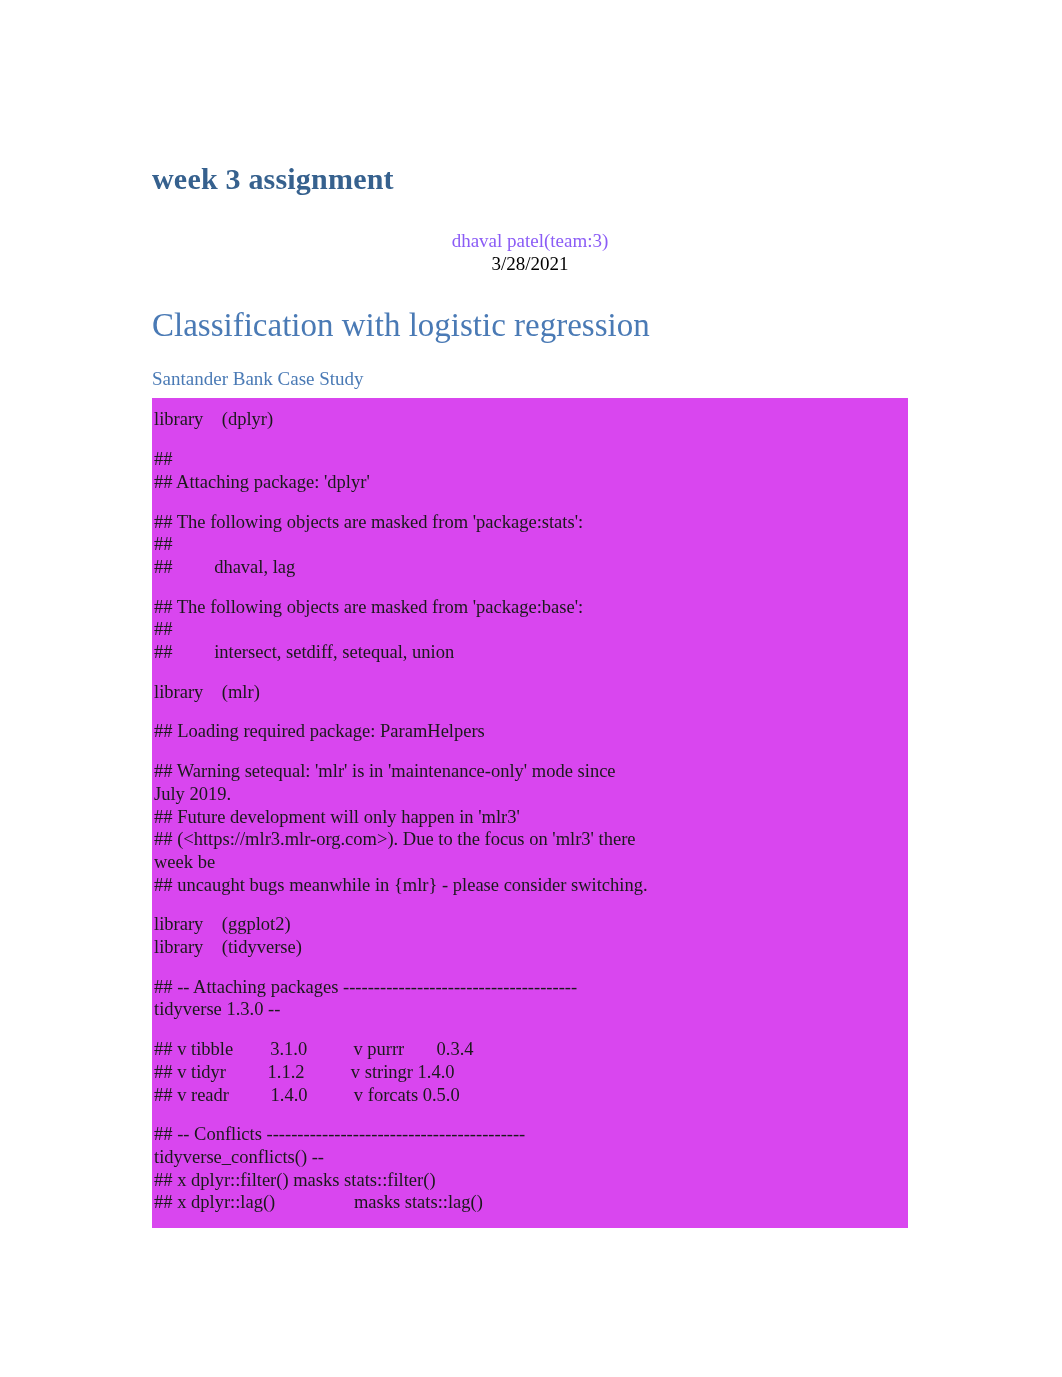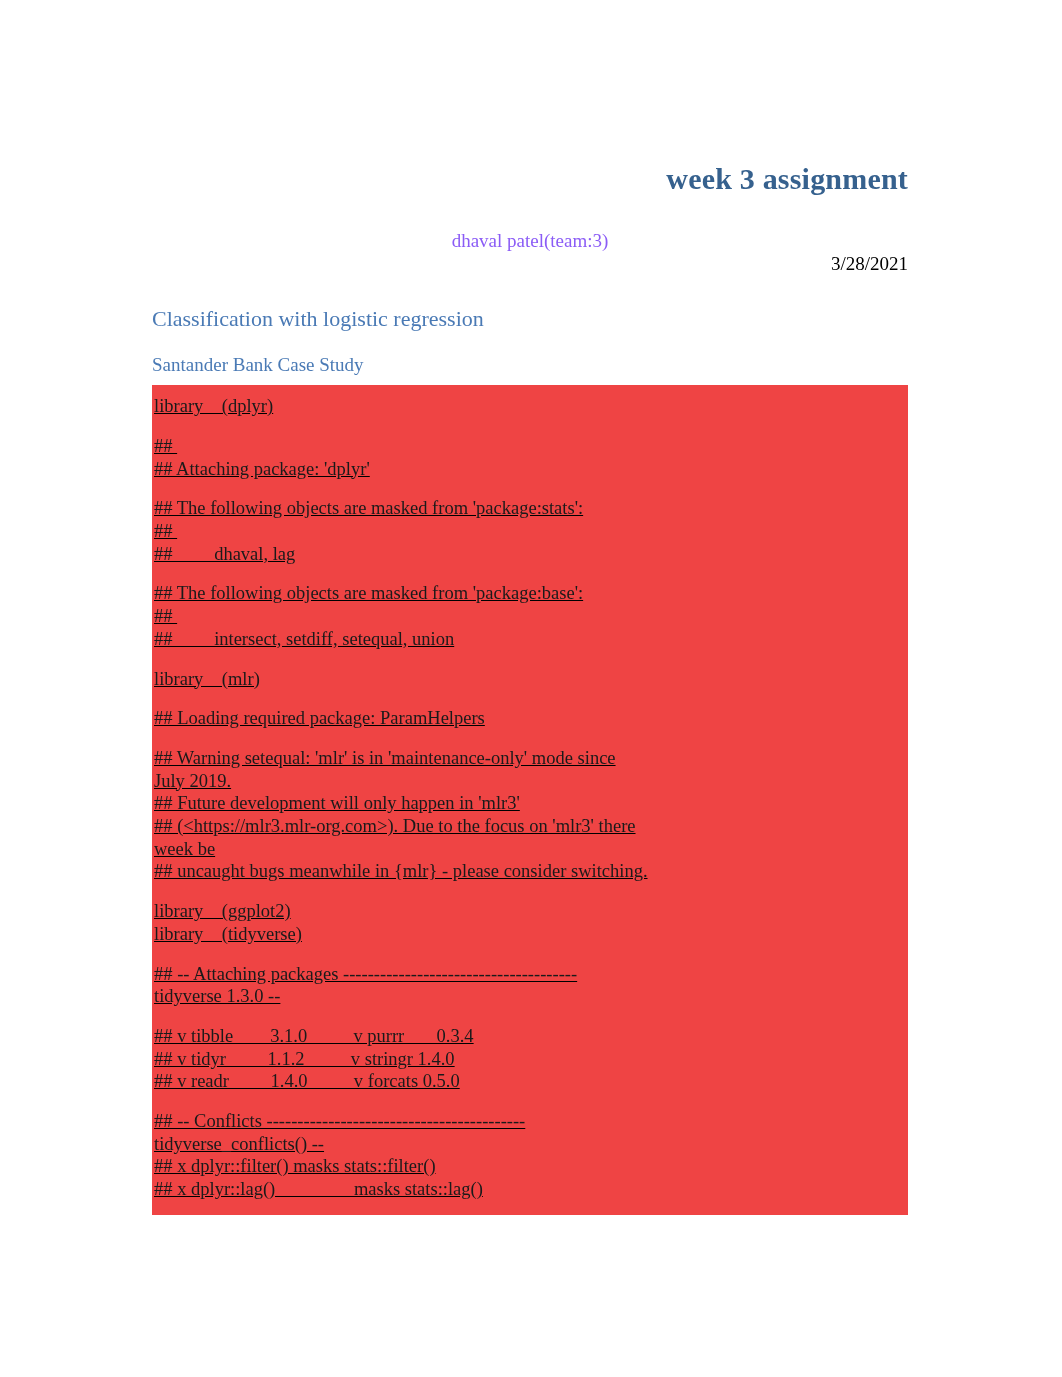--- a/index.html
+++ b/index.html
@@ -31,68 +31,67 @@
     width: 756px;
   }
 
   
   .doc-title {
     margin: 0;
     padding-top: 162px;
     font-size: 30px;
     font-weight: bold;
     line-height: 1.15;
-    text-align: right;
+    text-align: left;
     color: #36618e;
     letter-spacing: 0.2px;
   }
   .doc-author {
     margin: 0;
     padding-top: 32px;
     font-size: 19px;
     text-align: center;
     line-height: 1.25;
     color: #8b5cf6;
   }
   .doc-date {
     margin: 0;
     font-size: 19px;
-    text-align: right;
+    text-align: center;
     line-height: 1.25;
     color: #000000;
   }
 
   
   .h-section {
     margin: 0;
     color: #4a7ab5;
     font-weight: normal;
     line-height: 1.2;
   }
   .h1-lvl {
-    font-size: 22px;
+    font-size: 33px;
     padding-top: 30px;
   }
   .h2-lvl {
     font-size: 19px;
     padding-top: 22px;
   }
   .h3-lvl {
     font-size: 22px;
     padding-top: 22px;
   }
 
   
   .code-block {
     margin-top: 8px;
-    background: #ef4444;
+    background: #d946ef;
     width: 756px;
     padding: 10px 0 14px 0;
     box-sizing: border-box;
-    text-decoration: underline;
   }
   .code-line {
     font-family: "Liberation Serif", "DejaVu Serif", serif;
     font-size: 18.5px;
     line-height: 22.7px;
     color: #1a1a1a;
     white-space: pre;
     padding-left: 2px;
   }
   .code-gap {

